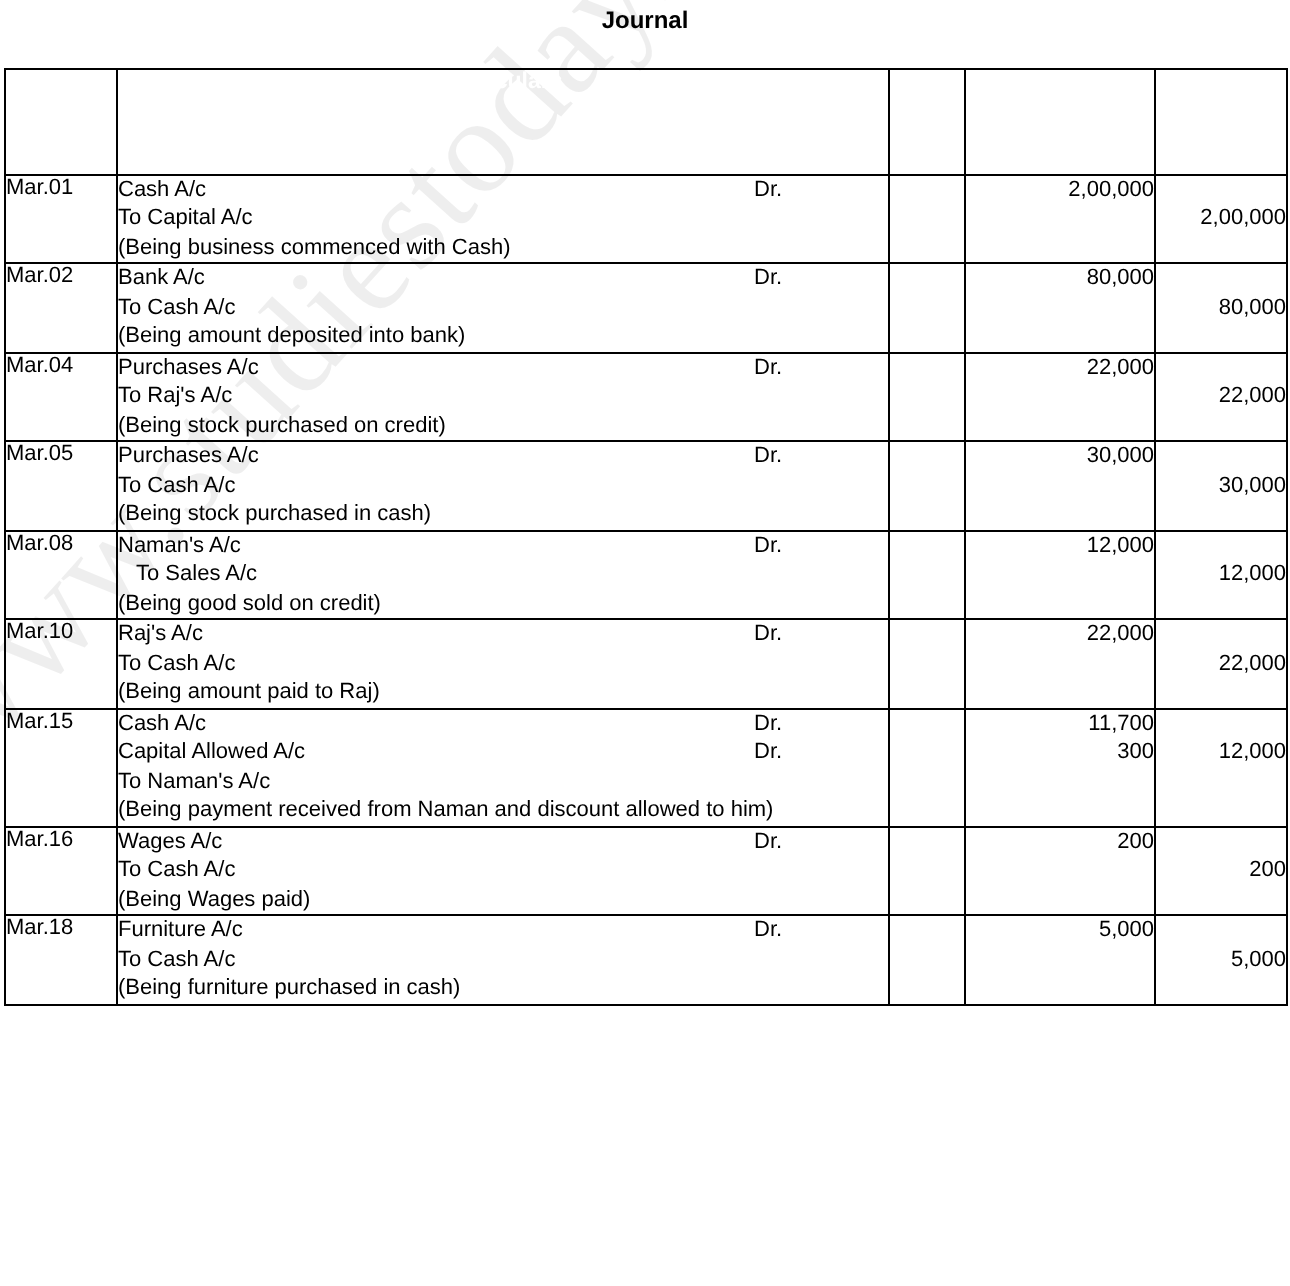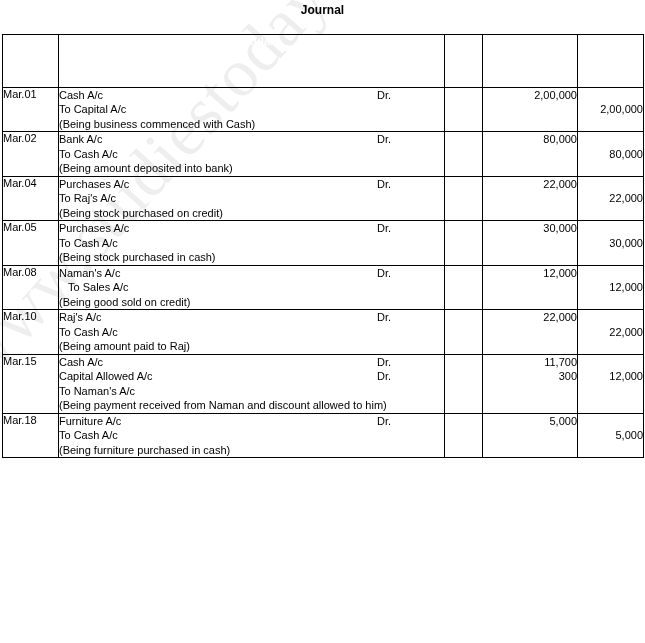--- a/index.html
+++ b/index.html
@@ -286,20 +286,36 @@
           <td class="cell-debit">
             <span class="amt-line">11,700</span>
             <span class="amt-line">300</span>
           </td>
           <td class="cell-credit">
             <span class="amt-spacer">&nbsp;</span>
             <span class="amt-line">12,000</span>
           </td>
         </tr>
         <tr>
+          <td class="cell-date">Mar.16</td>
+          <td class="cell-particulars">
+            <span class="p-line"><span class="p-text">Wages A/c</span><span class="p-dr">Dr.</span></span>
+            <span class="p-line"><span class="p-text">To Cash A/c</span></span>
+            <span class="p-line narr">(Being Wages paid)</span>
+          </td>
+          <td class="cell-lf"></td>
+          <td class="cell-debit">
+            <span class="amt-line">200</span>
+          </td>
+          <td class="cell-credit">
+            <span class="amt-spacer">&nbsp;</span>
+            <span class="amt-line">200</span>
+          </td>
+        </tr>
+        <tr>
           <td class="cell-date">Mar.18</td>
           <td class="cell-particulars">
             <span class="p-line"><span class="p-text">Furniture A/c</span><span class="p-dr">Dr.</span></span>
             <span class="p-line"><span class="p-text">To Cash A/c</span></span>
             <span class="p-line narr">(Being furniture purchased in cash)</span>
           </td>
           <td class="cell-lf"></td>
           <td class="cell-debit">
             <span class="amt-line">5,000</span>
           </td>

